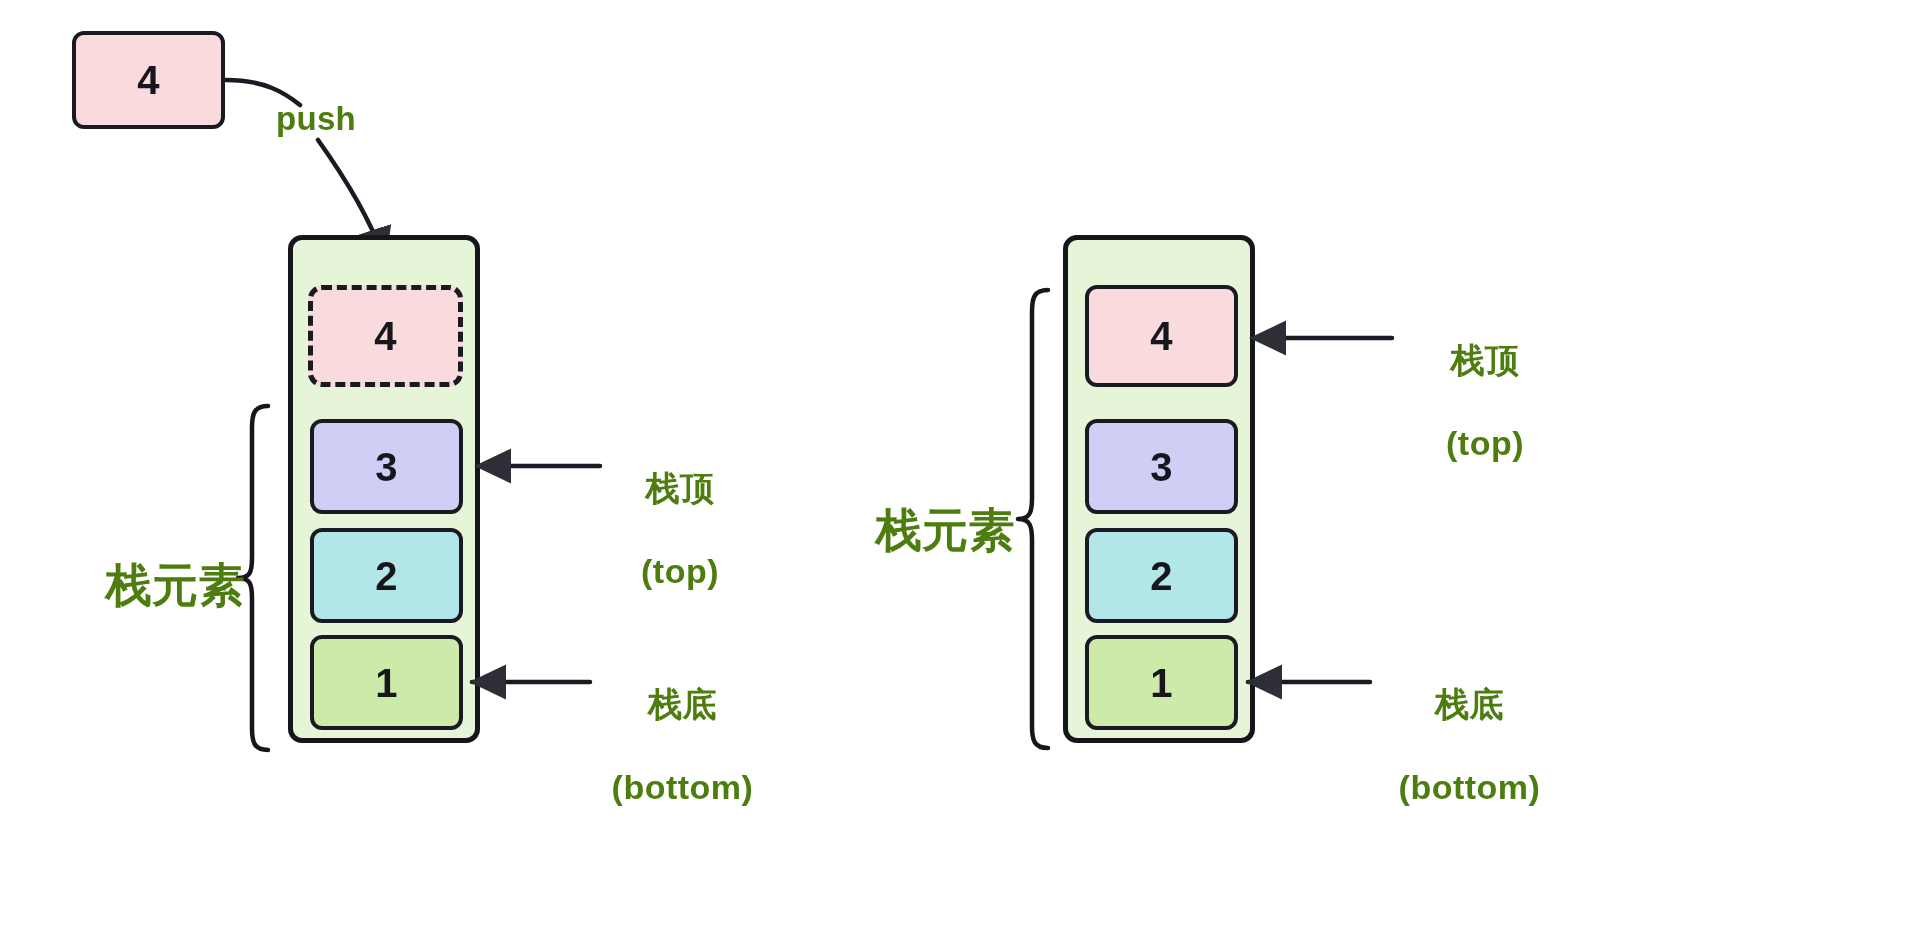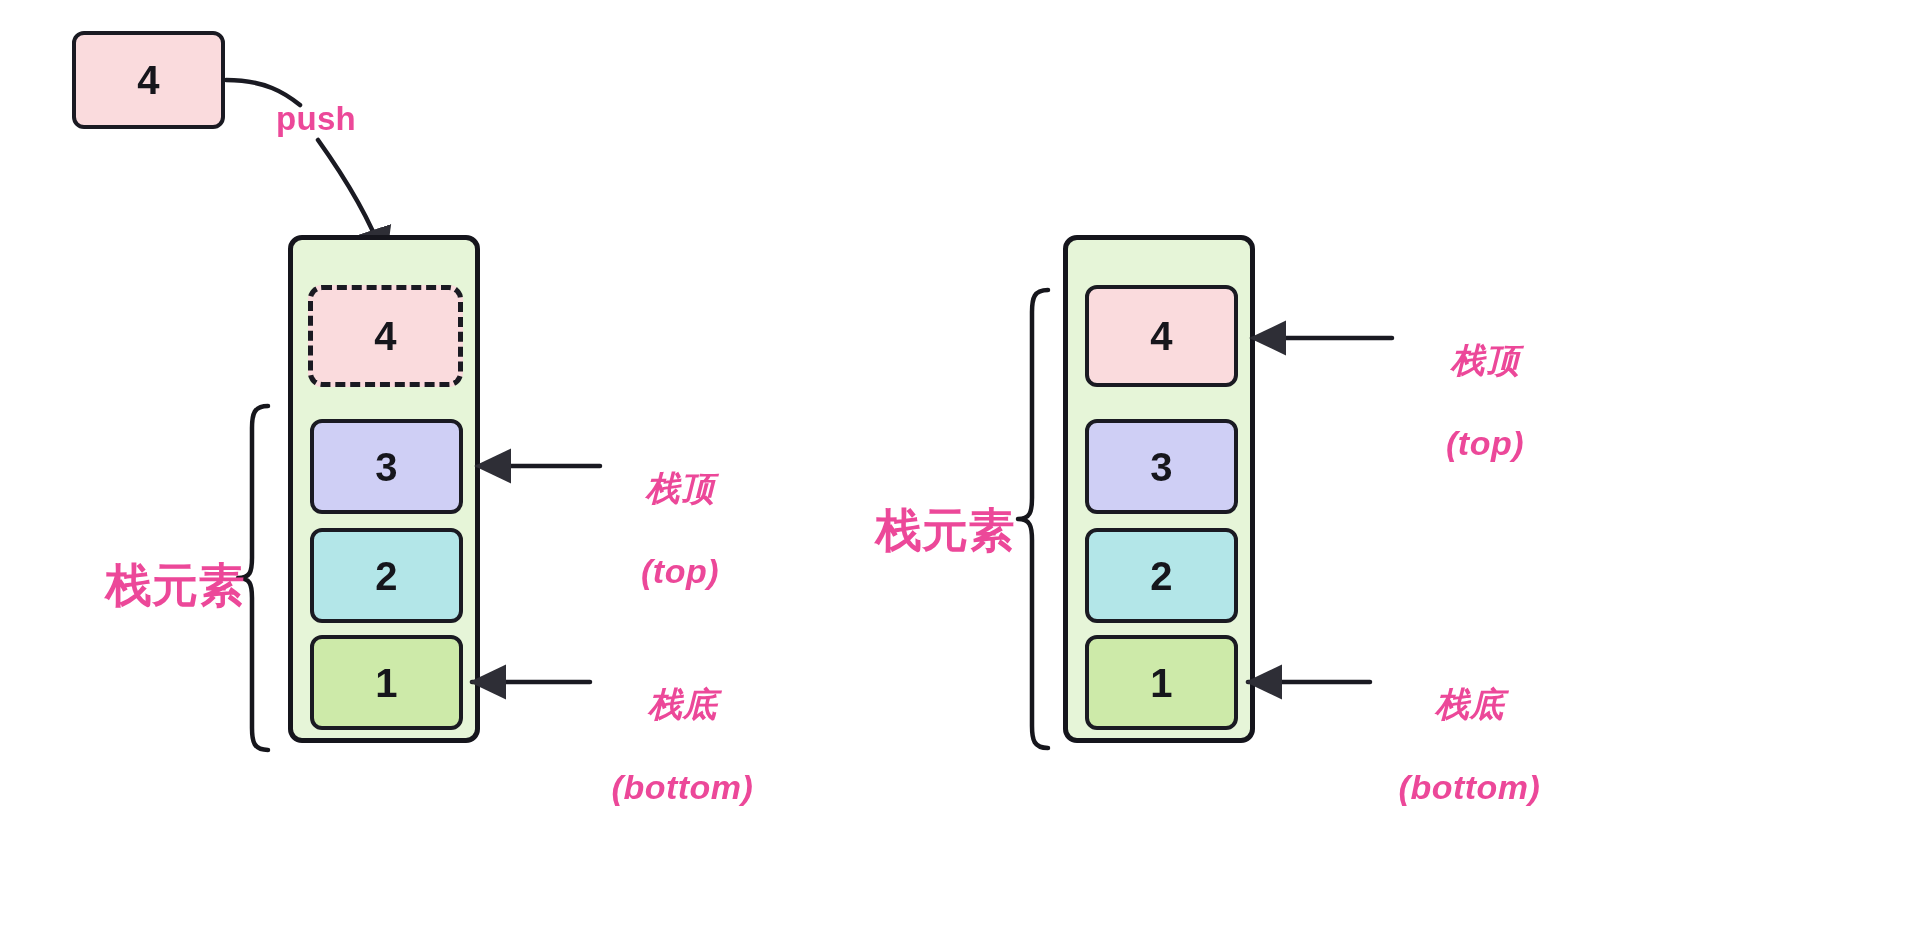--- a/index.html
+++ b/index.html
@@ -58,29 +58,28 @@
     position: absolute;
     box-sizing: border-box;
     border: 5px solid #15151c;
     border-radius: 14px;
   }
 
   
   .label {
     position: absolute;
     font-weight: bold;
-    color: #ec4899;
+    color: #4d7c0f;
     text-align: center;
     line-height: 1.22;
     white-space: pre-line;
     letter-spacing: 0.5px;
   }
   .label.cn-pair {
     font-size: 34px;
-    font-style: italic;
   }
   .label.single {
     font-size: 46px;
   }
   .label.push {
     font-size: 33px;
     letter-spacing: 0.3px;
   }
 </style>
 </head>

